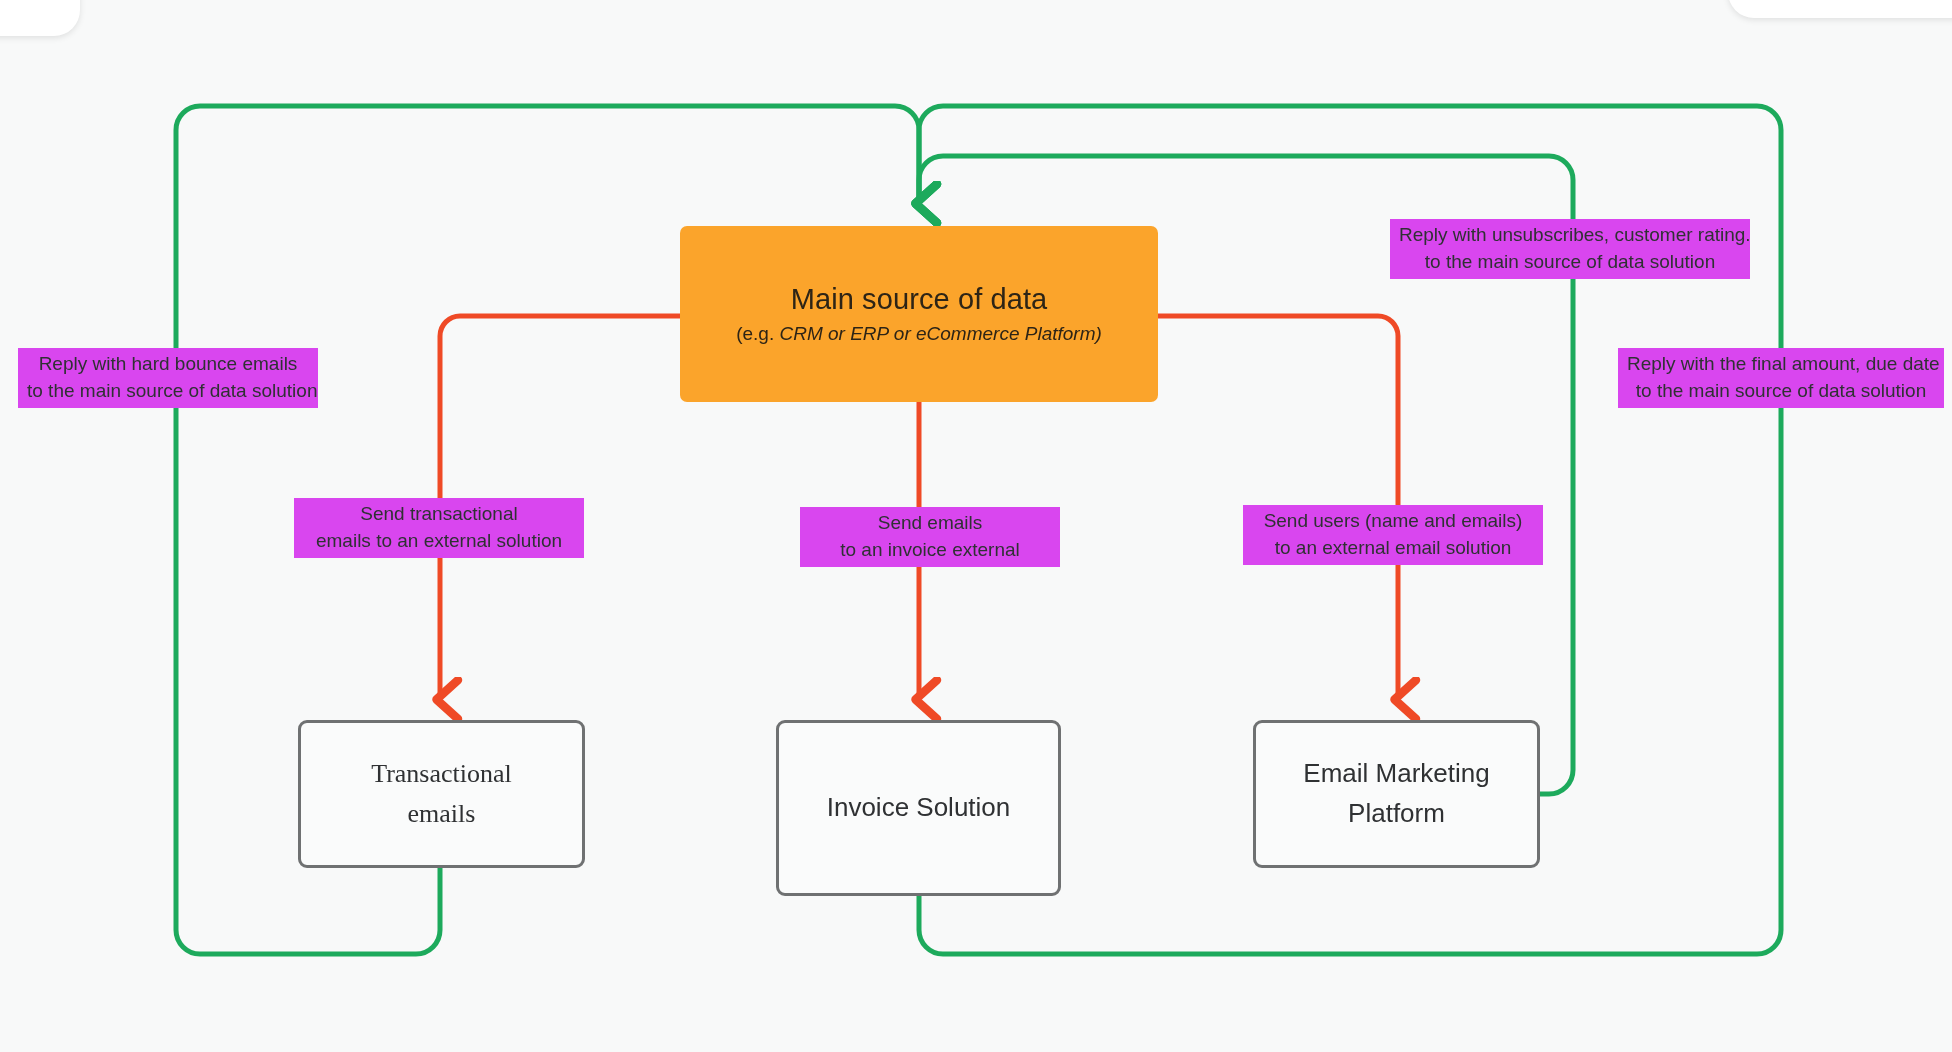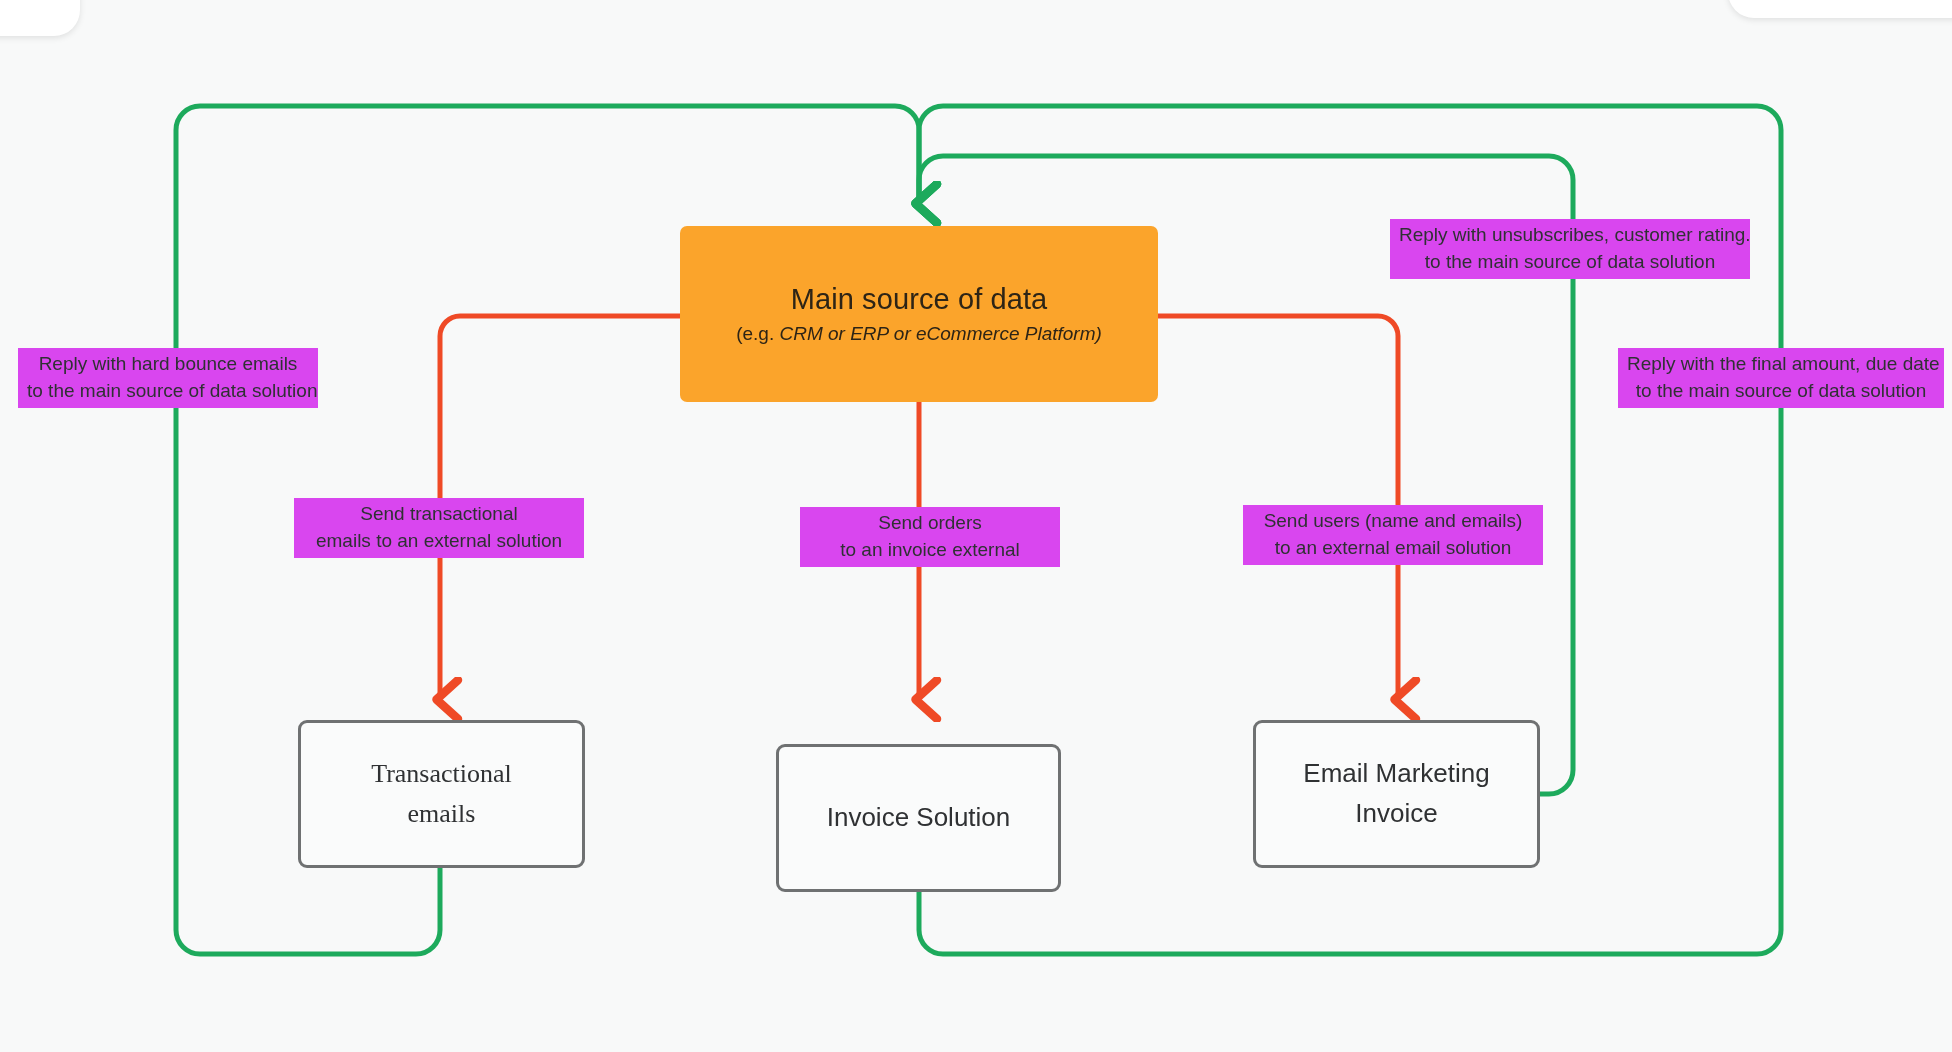--- a/index.html
+++ b/index.html
@@ -74,21 +74,21 @@
   .node-main .subtitle .plain { font-style: normal; }
   .node-box {
     background: #fafbfb;
     border: 3px solid #6f7172;
     border-radius: 9px;
     color: #2f3133;
     font-size: 26px;
     line-height: 1.53;
   }
   #node-transactional { left: 298px; top: 720px; width: 287px; height: 148px; font-family: Liberation Serif, serif; }
-  #node-invoice       { left: 776px; top: 720px; width: 285px; height: 148px; margin-top: 24px; }
+  #node-invoice       { left: 776px; top: 720px; width: 285px; height: 176px; }
   #node-emailmkt      { left: 1253px; top: 720px; width: 287px; height: 148px; }
   .edge-label {
     position: absolute;
     text-align: center;
     font-size: 19px;
     line-height: 1.42;
     color: #2f3133;
     background: #d946ef;
     padding: 3px 9px;
     box-sizing: border-box;
@@ -144,21 +144,21 @@
     <div>Transactional</div>
     <div>emails</div>
   </div>
 
   <div class="node node-box" id="node-invoice">
     <div>Invoice Solution</div>
   </div>
 
   <div class="node node-box" id="node-emailmkt">
     <div>Email Marketing</div>
-    <div>Invoice</div>
+    <div>Platform</div>
   </div>
 
   <div class="edge-label" id="lbl-hardbounce">
     <div>Reply with hard bounce emails</div>
     <div>to the main source of data solution</div>
   </div>
 
   <div class="edge-label" id="lbl-unsub">
     <div>Reply with unsubscribes, customer rating.</div>
     <div>to the main source of data solution</div>
@@ -168,21 +168,21 @@
     <div>Reply with the final amount, due date</div>
     <div>to the main source of data solution</div>
   </div>
 
   <div class="edge-label" id="lbl-transactional">
     <div>Send transactional</div>
     <div>emails to an external solution</div>
   </div>
 
   <div class="edge-label" id="lbl-orders">
-    <div>Send orders</div>
+    <div>Send emails</div>
     <div>to an invoice external</div>
   </div>
 
   <div class="edge-label" id="lbl-users">
     <div>Send users (name and emails)</div>
     <div>to an external email solution</div>
   </div>
 
 </div>
 

